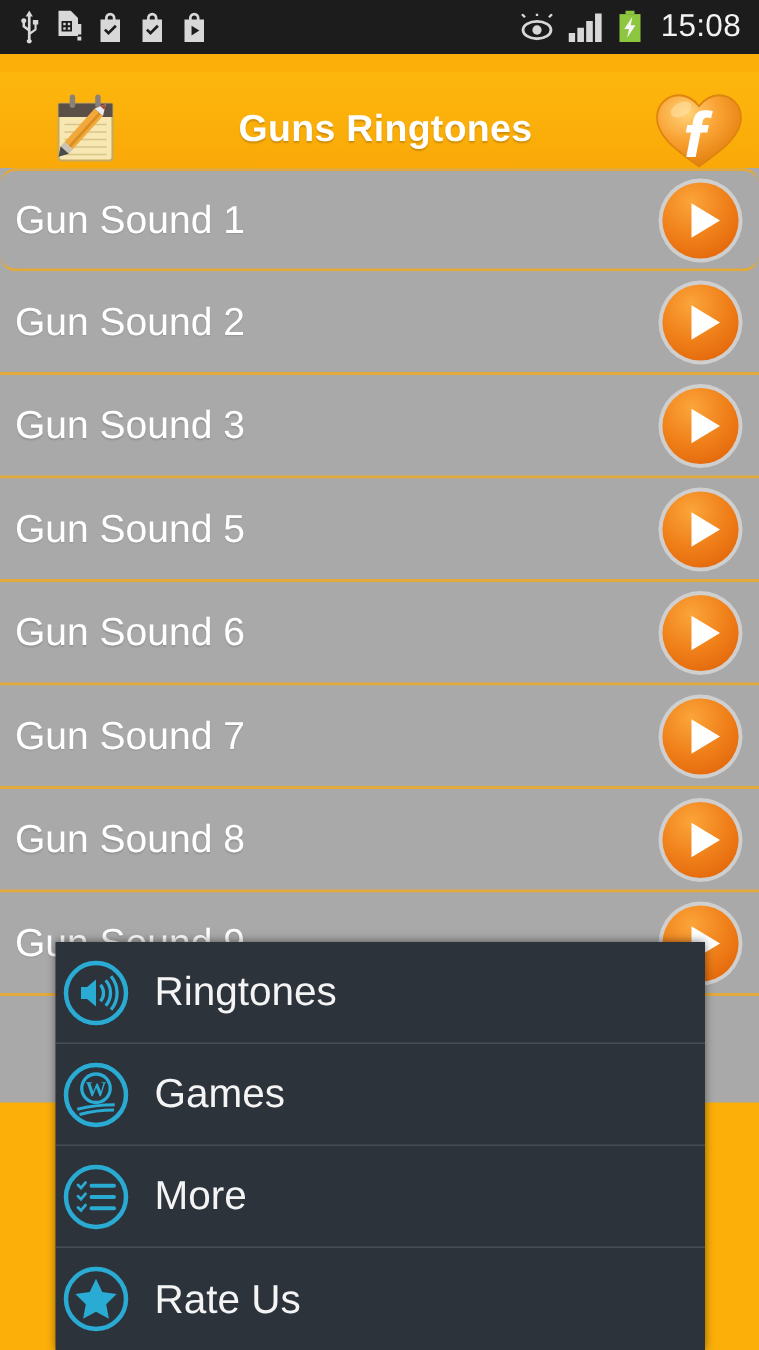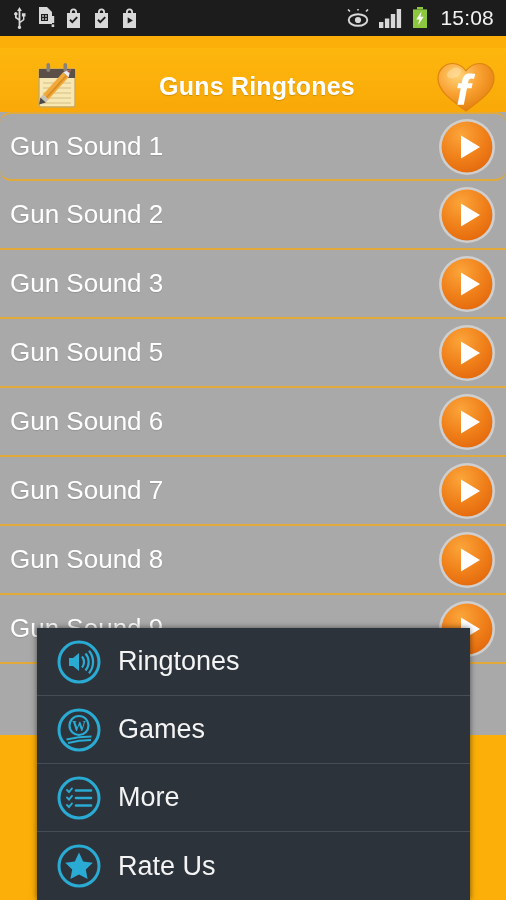--- a/index.html
+++ b/index.html
@@ -70,21 +70,21 @@
   
   #menu {
     position:absolute; left:37px; top:628px; width:433px; height:272px;
     background:#2C333B;
     box-shadow:0 0 6px rgba(0,0,0,.55);
     overflow:hidden;
   }
   .menu-item {
     height:68px; display:flex; align-items:center;
     border-bottom:1px solid #454e57;
-    padding-left:20px;
+    padding-left:5px;
   }
   .menu-item:last-child { border-bottom:none; }
   .menu-icon { width:44px; height:44px; flex:0 0 auto; }
   .menu-label {
     color:#f4f4f4; font-size:27px; margin-left:17px;
     white-space:nowrap;
   }
 </style>
 </head>
 <body>

